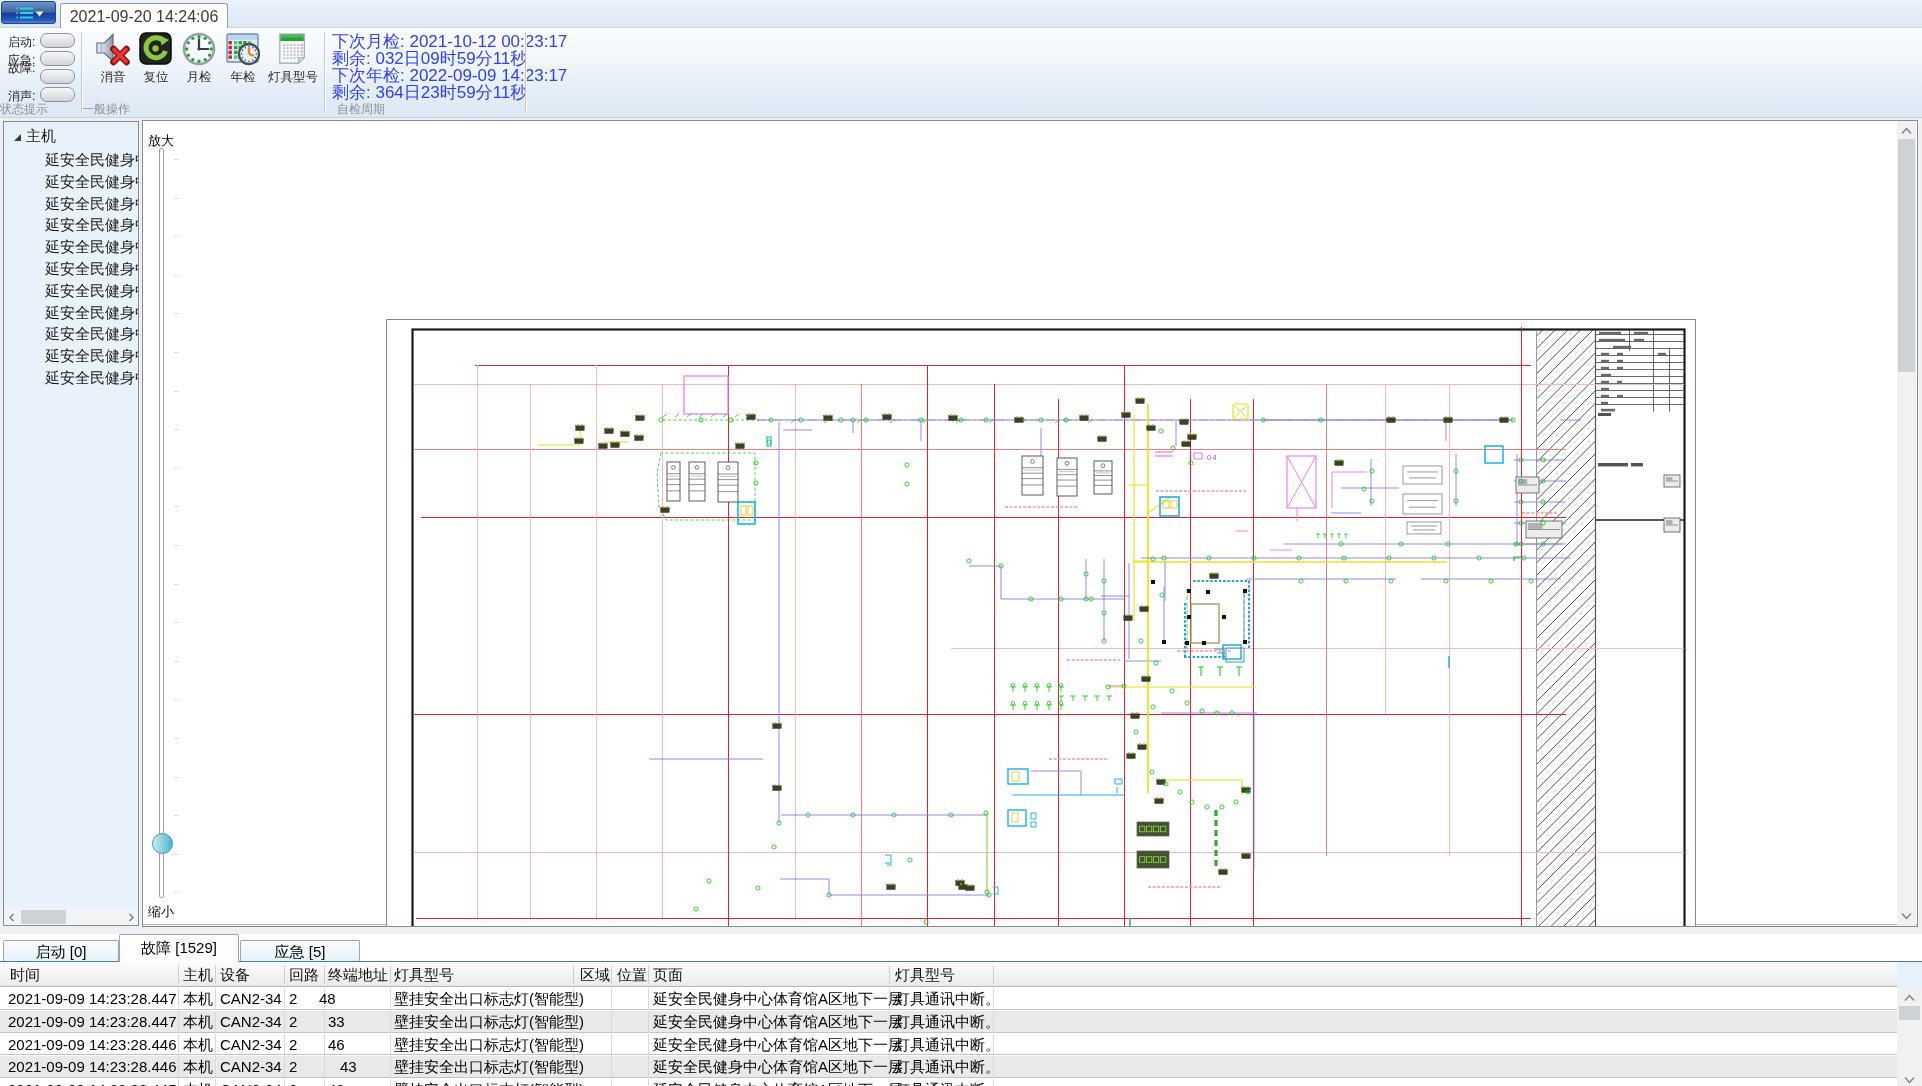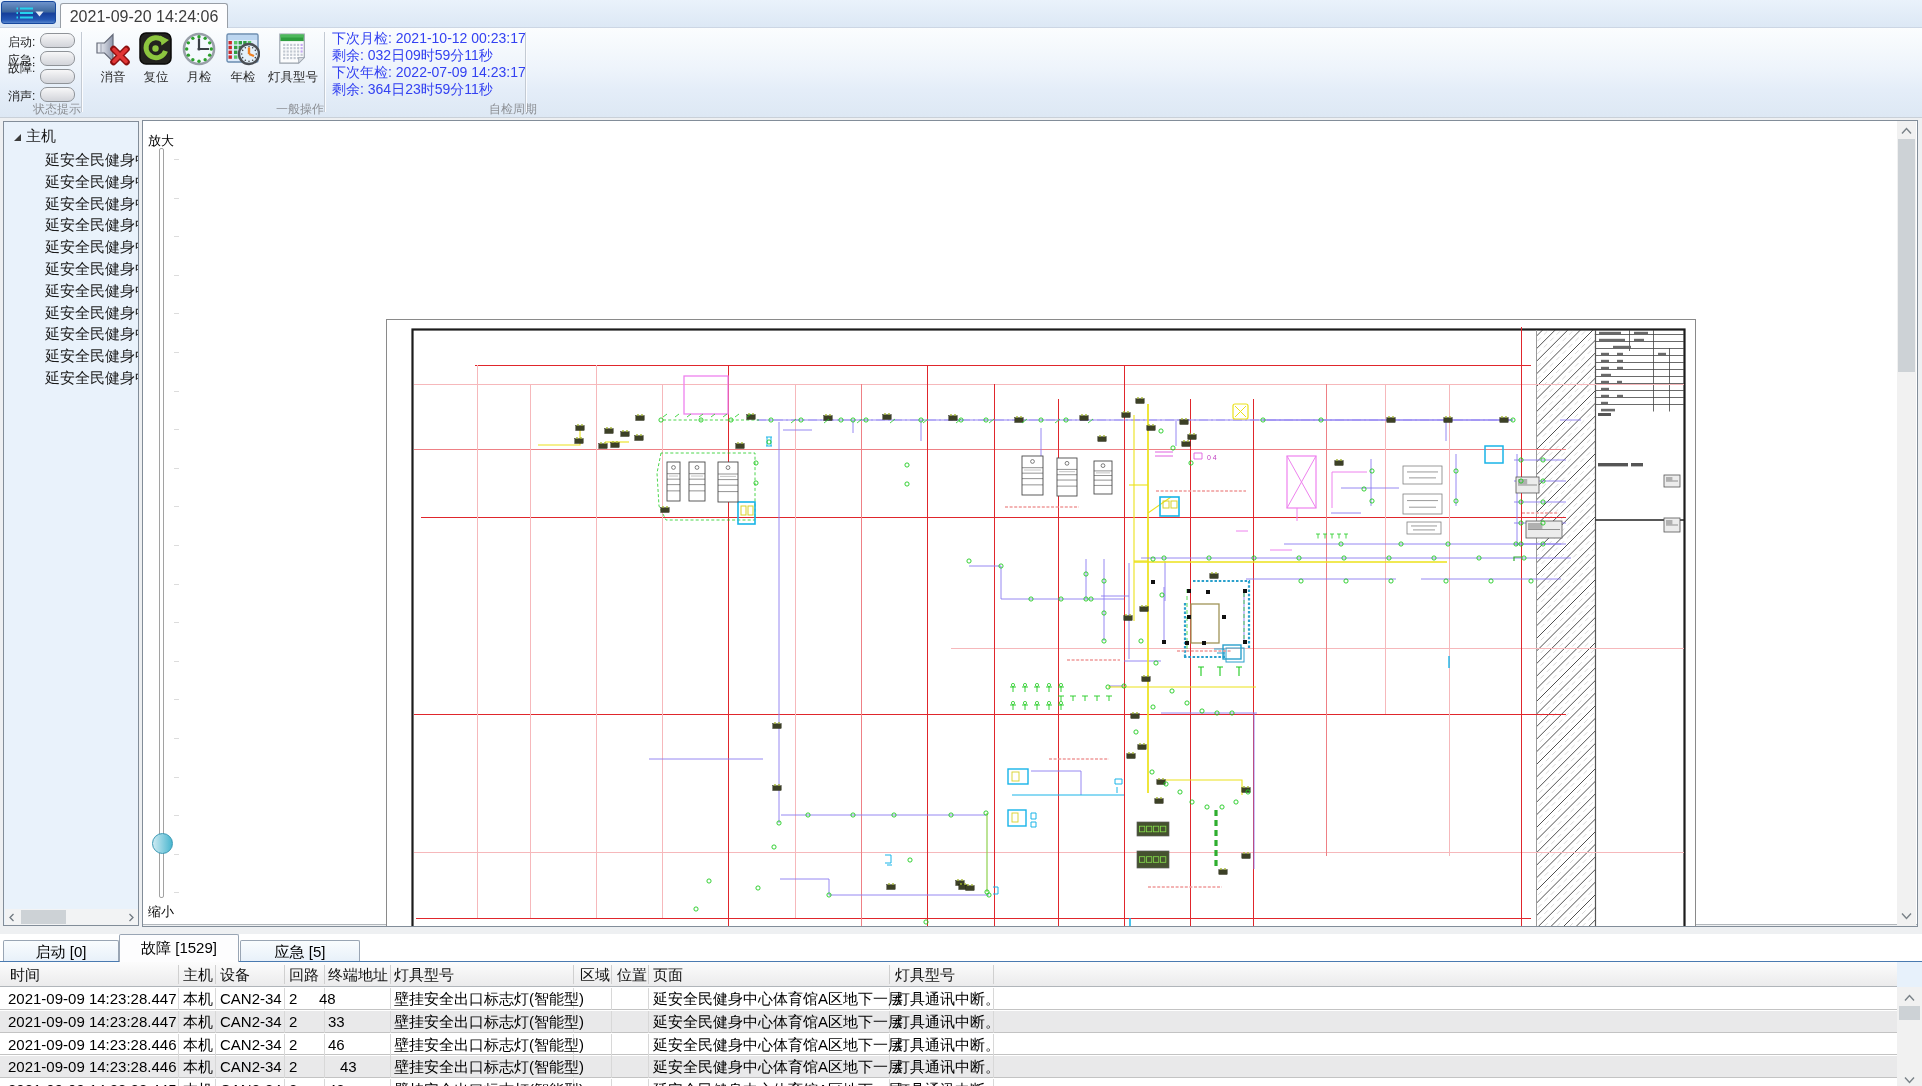--- a/index.html
+++ b/index.html
@@ -1,25 +1,25 @@
 <!DOCTYPE html>
 <html><head><meta charset="utf-8"><style>
 *{margin:0;padding:0;box-sizing:border-box}
 html,body{width:1922px;height:1086px;overflow:hidden;font-family:"Liberation Sans",sans-serif;background:#eef0f2;position:relative}
 .abs{position:absolute}
 #topbar{left:0;top:0;width:1922px;height:28px;background:linear-gradient(#eaf2fb,#dce8f5);border-bottom:1px solid #ccd6e4}
 #menubtn{left:1px;top:1px;width:55px;height:23px;border:1px solid #16489e;border-radius:3px;background:linear-gradient(#6e93cb 0%,#40699f 45%,#16409c 55%,#2558b5 85%,#5585cd 100%)}
 #titletab{left:60px;top:3px;width:168px;height:25px;background:#fdfdfe;border:1px solid #989ea6;border-bottom:none;border-radius:3px 3px 0 0;color:#3c3c3c;font-size:16px;text-align:center;line-height:25px}
 #ribbon{left:0;top:28px;width:1922px;height:90px;background:linear-gradient(#fbfdfe,#eef4fb 45%,#e4edf8 70%,#dde8f4);border-bottom:1px solid #c9d0d8}
 .gsep{top:4px;width:1px;height:80px;background:#c3cad3;box-shadow:1px 0 0 #fbfcfe}
-.glabel{top:73px;font-size:12px;color:#8d9095;text-align:right}
+.glabel{top:73px;font-size:12px;color:#8d9095;text-align:left}
 .stlabel{font-size:12px;color:#1a1a1a;left:8px}
 .pill{left:40px;width:35px;height:15px;border:1px solid #8f9398;border-radius:7px;background:linear-gradient(#f7f7f8,#d2d4da)}
 .iconlbl{top:41px;font-size:12.5px;color:#2b2b2b;text-align:center;white-space:nowrap}
-.binfo{left:332px;font-size:14px;color:#3341f1;white-space:nowrap}
+.binfo{left:332px;font-size:17px;color:#3341f1;white-space:nowrap}
 #treepanel{left:3px;top:121px;width:136px;height:805px;border:1px solid #828d99;background:#e9f2fb;overflow:hidden}
 .titem{left:41px;width:95px;font-size:15px;color:#1a1a1a;white-space:nowrap;overflow:hidden}
 #treehsb{left:4px;top:909px;width:134px;height:16px;background:#f2f3f4}
 #canvas{left:142px;top:120px;width:1776px;height:807px;border:1px solid #828d99;background:#fff;overflow:hidden}
 .sltick{width:5px;height:1px;background:#dcdcdc}
 #slthumb{left:9px;top:712px;width:21px;height:21px;border-radius:50%;border:1px solid #3898b4;background:linear-gradient(90deg,#cdeaf2,#49b6cf)}
 .zlbl{font-size:13px;color:#000}
 #cvsb{left:1754px;top:0px;width:19px;height:805px;background:#f1f1f1}
 #cvsbthumb{left:1px;top:18px;width:17px;height:233px;background:#cdd2d6}
 #tabbar{left:0;top:934px;width:1922px;height:28px;background:#fff}
@@ -169,21 +169,21 @@
       <rect x="17.6" y="25.5" width="2.3" height="2.3" fill="#c3c9d2"></rect>
       <rect x="21.3" y="25.5" width="2.3" height="2.3" fill="#c3c9d2"></rect>
       <rect x="25.0" y="25.5" width="2.3" height="2.3" fill="#c3c9d2"></rect>
       <path d="M29,26 L23,26 L23,32 Z" fill="#d8dce2" stroke="#9aa2ac" stroke-width="0.8"></path>
     </svg>
 <div class="abs iconlbl" style="left:262px;width:62px">灯具型号</div>
 <div class="abs glabel" style="left:82px;width:242px">一般操作</div>
 <div class="abs gsep" style="left:324px"></div>
 <div class="abs binfo" style="top:2px">下次月检: 2021-10-12 00:23:17</div>
 <div class="abs binfo" style="top:19px">剩余: 032日09时59分11秒</div>
-<div class="abs binfo" style="top:36px">下次年检: 2022-07-09 14:23:17</div>
+<div class="abs binfo" style="top:36px">下次年检: 2022-09-09 14:23:17</div>
 <div class="abs binfo" style="top:53px">剩余: 364日23时59分11秒</div>
 <div class="abs glabel" style="left:337px;width:200px">自检周期</div>
 <div class="abs gsep" style="left:525px"></div>
 </div>
 <div id="treepanel" class="abs">
 <svg class="abs" style="left:8px;top:10px" width="10" height="10" viewBox="0 0 10 10">
       <polygon points="2,9 9,2 9,9" fill="#3c3c3c"></polygon>
     </svg>
 <div class="abs" style="left:22px;top:5px;font-size:15px;color:#1a1a1a">主机</div>
 <div class="abs titem" style="top:29.0px">延安全民健身中</div>

